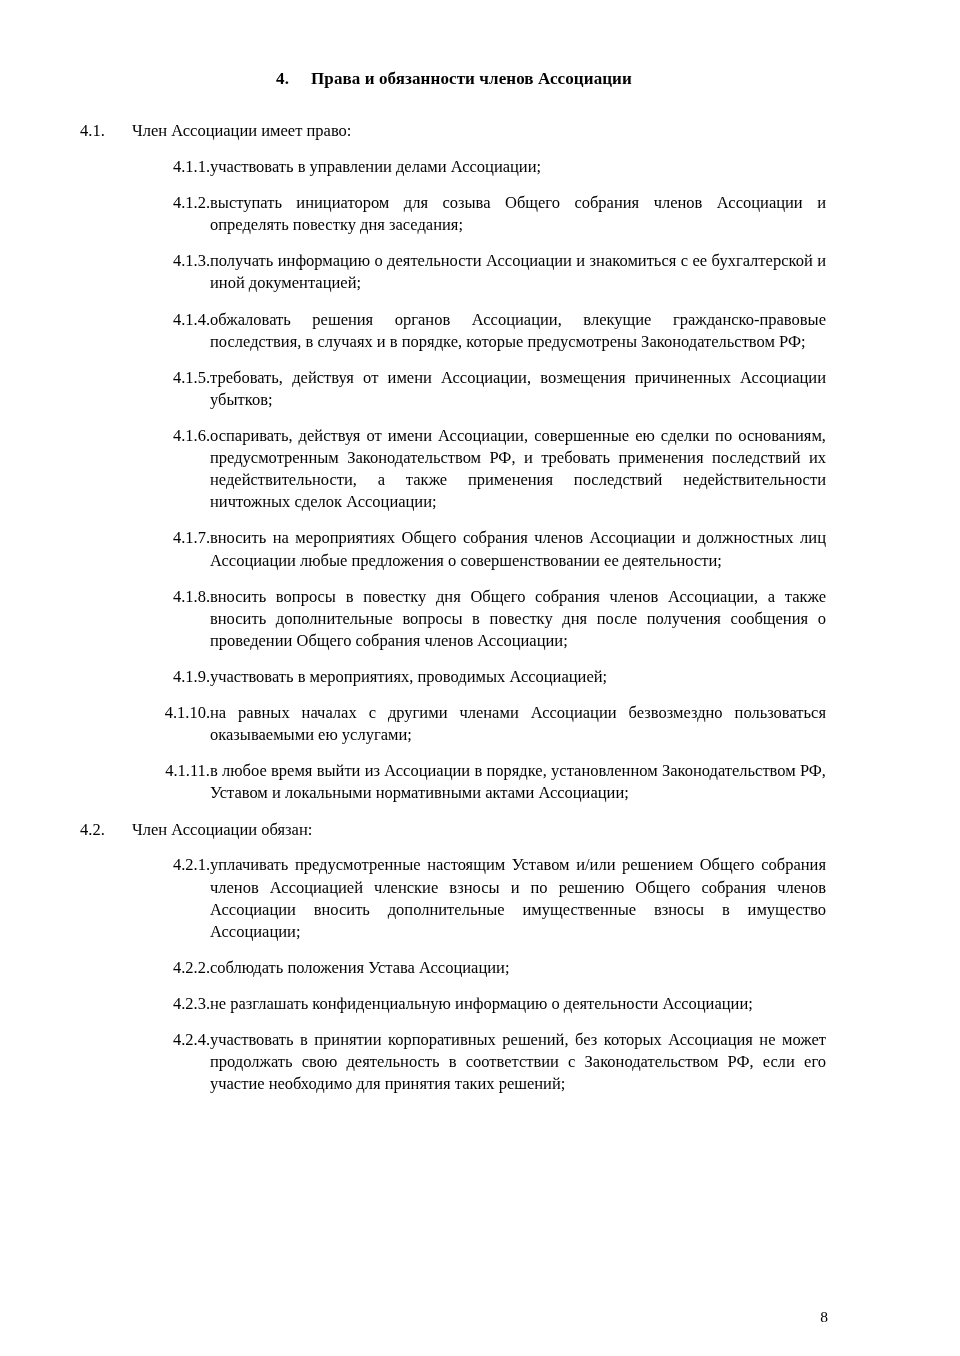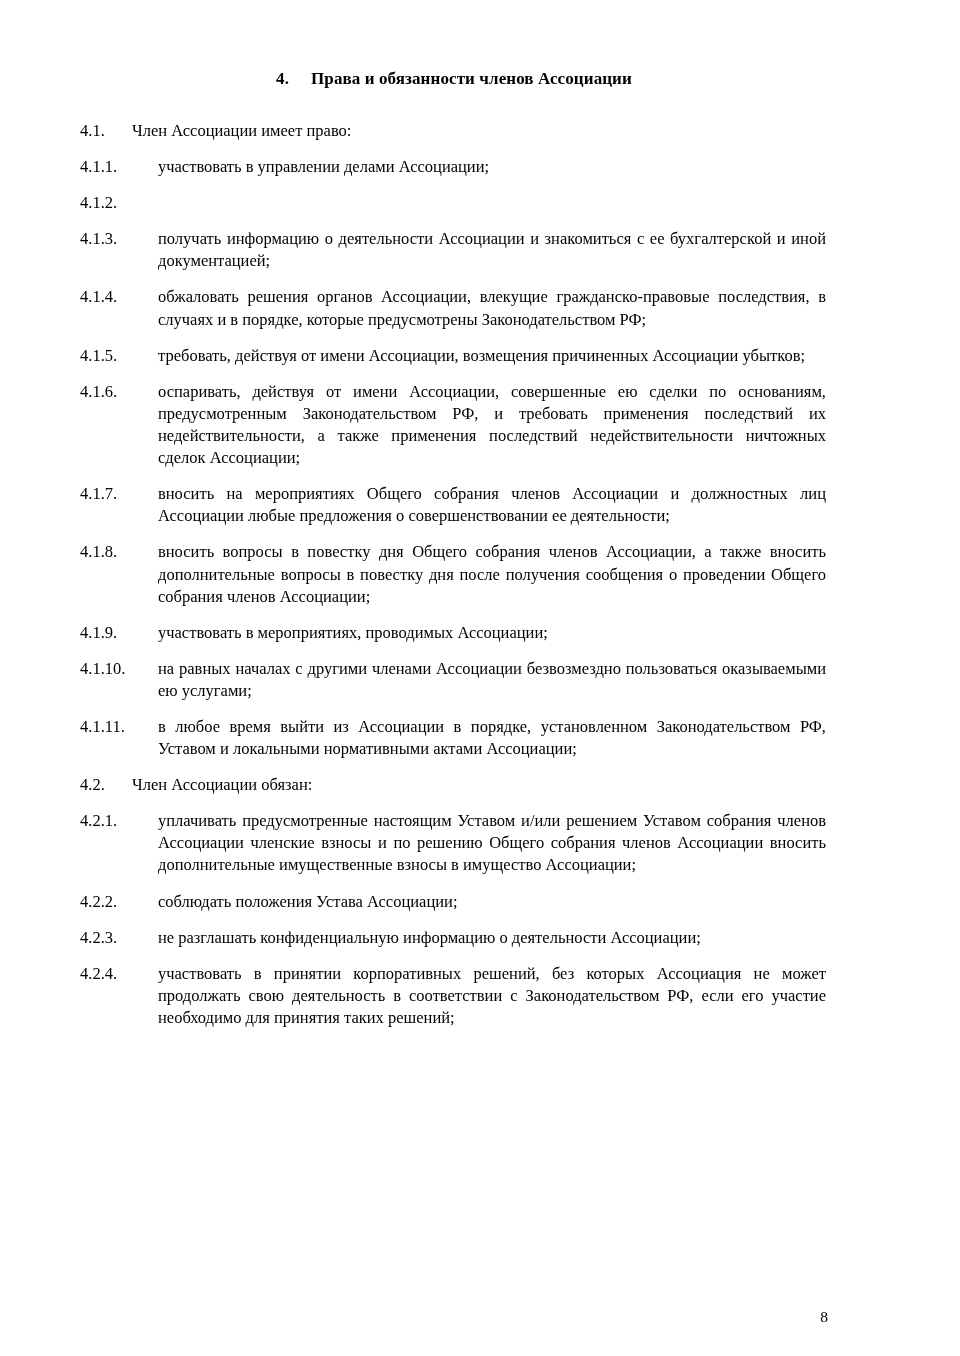--- a/index.html
+++ b/index.html
@@ -54,21 +54,22 @@
   .item {
     display: flex;
     align-items: flex-start;
     margin: 0 0 14px 0;
     font-size: 16.5px;
     line-height: 1.34;
   }
   .item .i-num {
     flex: 0 0 auto;
     width: 78px;
-    text-align: left;
+    margin-left: 52px;
+    text-align: right;
   }
   .item .i-text {
     flex: 1 1 auto;
     text-align: justify;
     text-justify: inter-word;
     padding-right: 2px;
   }
   .item.last-of-group {
     margin-bottom: 20px;
   }
@@ -93,20 +94,21 @@
     <span class="c-num">4.1.</span>
     <span class="c-text">Член Ассоциации имеет право:</span>
   </div>
 
   <div class="item">
     <span class="i-num">4.1.1.</span>
     <span class="i-text">участвовать в управлении делами Ассоциации;</span>
   </div>
   <div class="item">
     <span class="i-num">4.1.2.</span>
+    <span class="i-text">выступать инициатором для созыва Общего собрания членов Ассоциации и определять повестку дня заседания;</span>
   </div>
   <div class="item">
     <span class="i-num">4.1.3.</span>
     <span class="i-text">получать информацию о деятельности Ассоциации и знакомиться с ее бухгалтерской и иной документацией;</span>
   </div>
   <div class="item">
     <span class="i-num">4.1.4.</span>
     <span class="i-text">обжаловать решения органов Ассоциации, влекущие гражданско-правовые последствия, в случаях и в порядке, которые предусмотрены Законодательством РФ;</span>
   </div>
   <div class="item">
@@ -120,39 +122,39 @@
   <div class="item">
     <span class="i-num">4.1.7.</span>
     <span class="i-text">вносить на мероприятиях Общего собрания членов Ассоциации и должностных лиц Ассоциации любые предложения о совершенствовании ее деятельности;</span>
   </div>
   <div class="item">
     <span class="i-num">4.1.8.</span>
     <span class="i-text">вносить вопросы в повестку дня Общего собрания членов Ассоциации, а также вносить дополнительные вопросы в повестку дня после получения сообщения о проведении Общего собрания членов Ассоциации;</span>
   </div>
   <div class="item">
     <span class="i-num">4.1.9.</span>
-    <span class="i-text">участвовать в мероприятиях, проводимых Ассоциации;</span>
+    <span class="i-text">участвовать в мероприятиях, проводимых Ассоциацией;</span>
   </div>
   <div class="item">
     <span class="i-num">4.1.10.</span>
     <span class="i-text">на равных началах с другими членами Ассоциации безвозмездно пользоваться оказываемыми ею услугами;</span>
   </div>
   <div class="item">
     <span class="i-num">4.1.11.</span>
     <span class="i-text">в любое время выйти из Ассоциации в порядке, установленном Законодательством РФ, Уставом и локальными нормативными актами Ассоциации;</span>
   </div>
 
   <div class="clause">
     <span class="c-num">4.2.</span>
     <span class="c-text">Член Ассоциации обязан:</span>
   </div>
 
   <div class="item">
     <span class="i-num">4.2.1.</span>
-    <span class="i-text">уплачивать предусмотренные настоящим Уставом и/или решением Уставом собрания членов Ассоциации членские взносы и по решению Общего собрания членов Ассоциации вносить дополнительные имущественные взносы в имущество Ассоциации;</span>
+    <span class="i-text">уплачивать предусмотренные настоящим Уставом и/или решением Общего собрания членов Ассоциацией членские взносы и по решению Общего собрания членов Ассоциации вносить дополнительные имущественные взносы в имущество Ассоциации;</span>
   </div>
   <div class="item">
     <span class="i-num">4.2.2.</span>
     <span class="i-text">соблюдать положения Устава Ассоциации;</span>
   </div>
   <div class="item">
     <span class="i-num">4.2.3.</span>
     <span class="i-text">не разглашать конфиденциальную информацию о деятельности Ассоциации;</span>
   </div>
   <div class="item">

